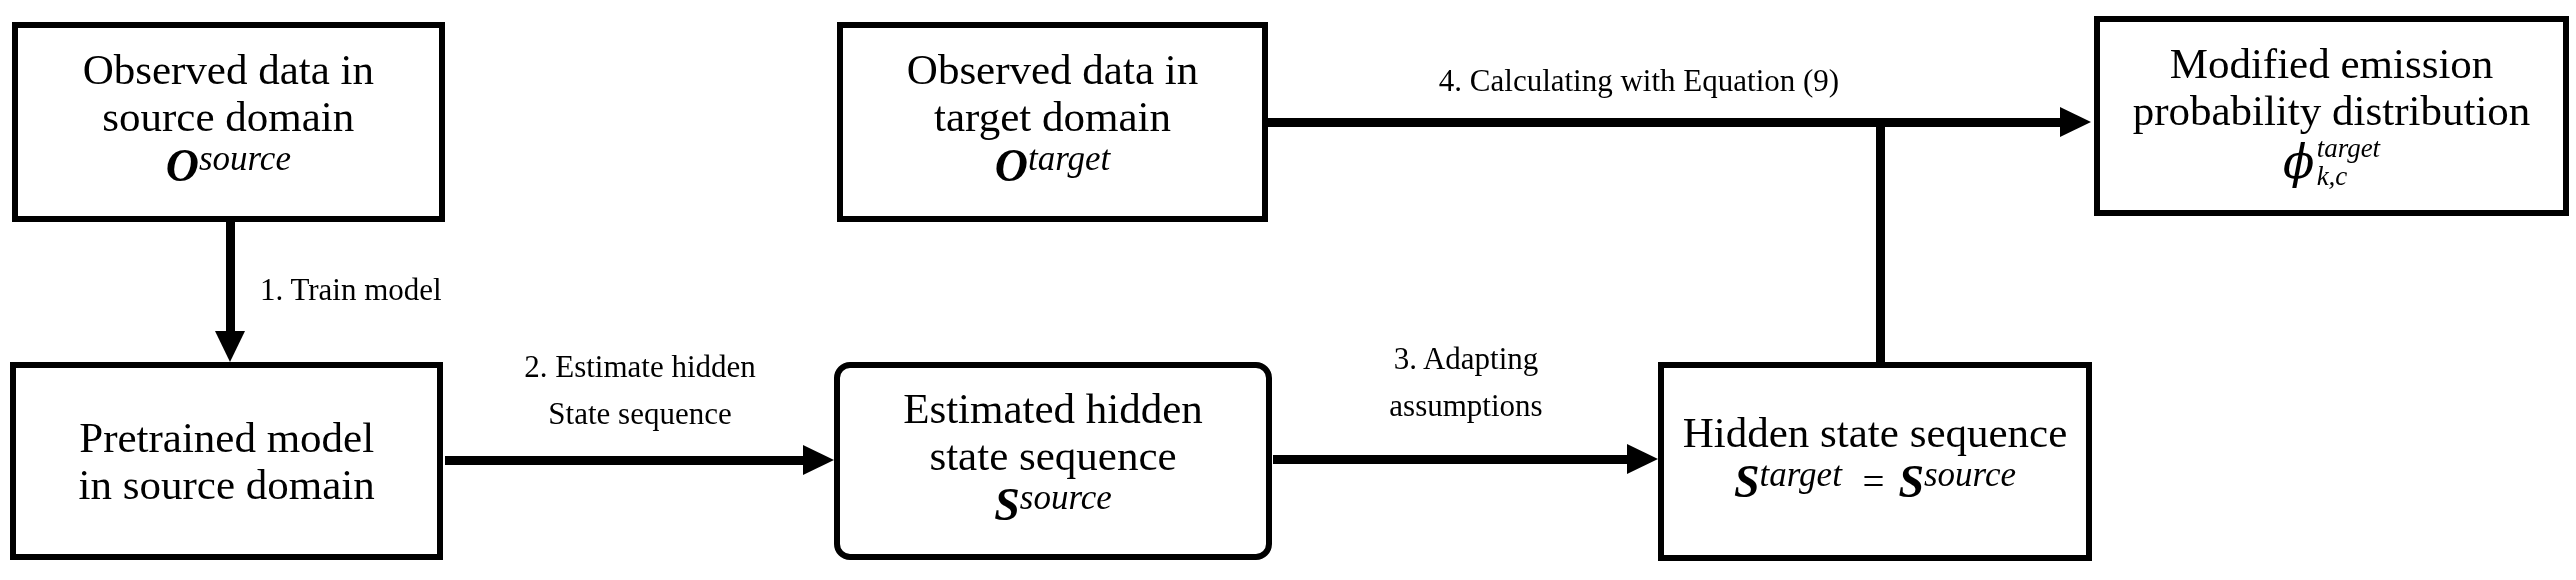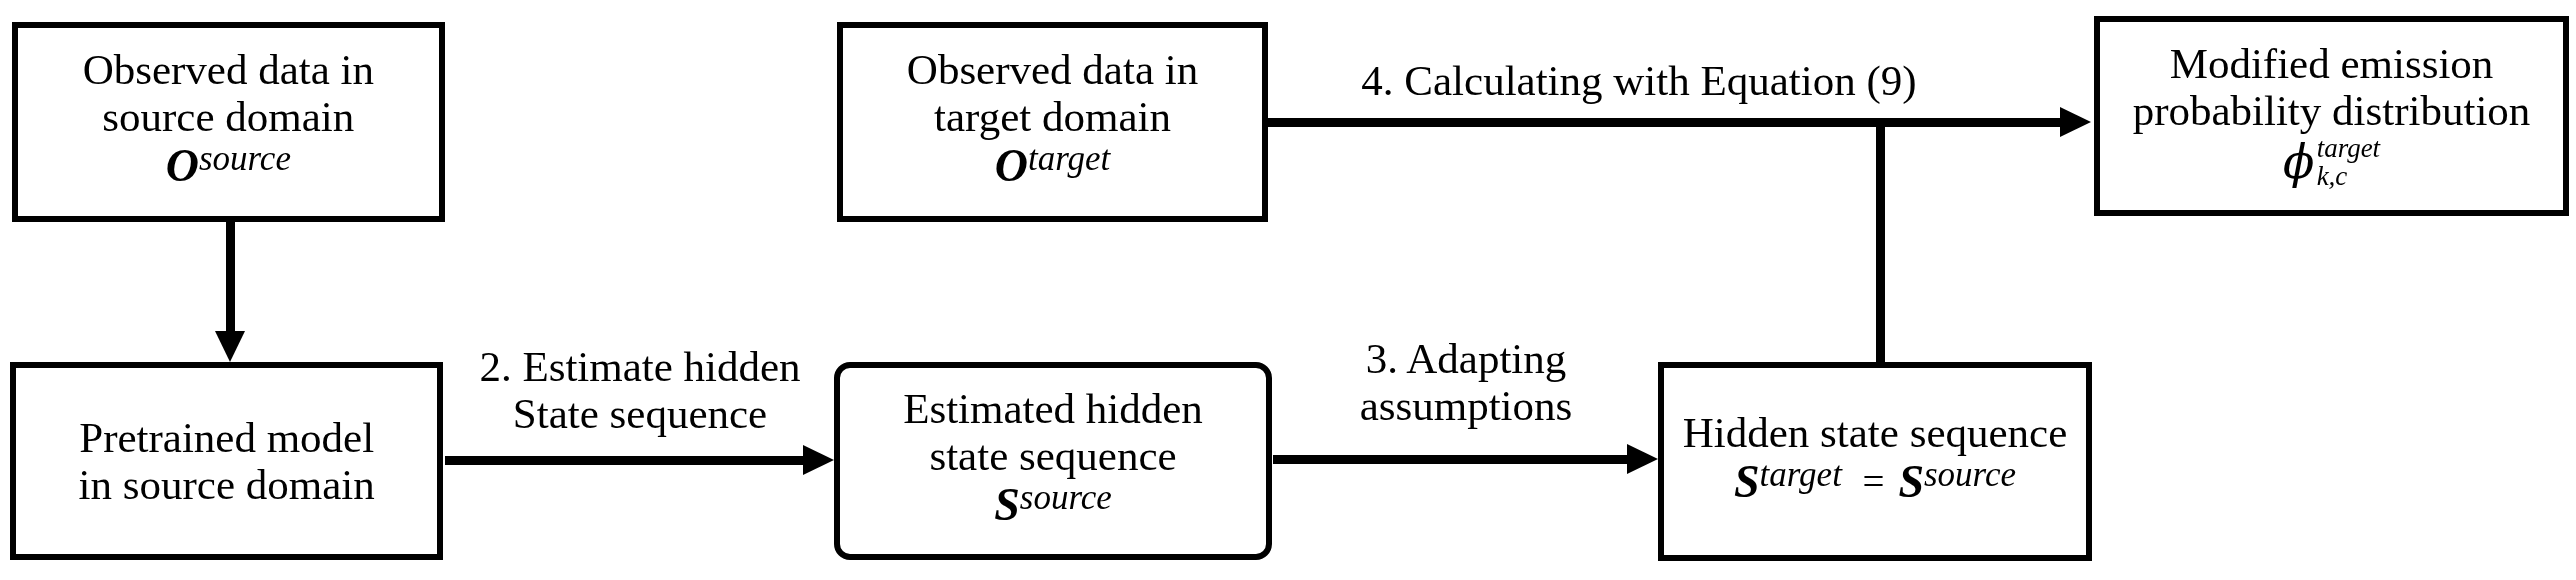--- a/index.html
+++ b/index.html
@@ -101,21 +101,21 @@
   .arrow-head-down {
     position: absolute;
     width: 0; height: 0;
     border-left: 15px solid transparent;
     border-right: 15px solid transparent;
     border-top: 31.5px solid #000000;
   }
 
   .flow-label {
     position: absolute;
-    font-size: 43px;
+    font-size: 31px;
     line-height: 47px;
     color: #000000;
     white-space: nowrap;
   }
   .flow-label.centered {
     text-align: center;
     white-space: normal;
   }
 </style>
 </head>
@@ -173,20 +173,21 @@
       <span class="mvar">S</span>
         <span class="msup">target</span>
         <span class="eq">=</span>
         <span class="mvar">S</span>
         <span class="msup">source</span>
     </div>
   </div>
 
   <div class="arrow-shaft-v" style="left:226px; top:222px; height:110px;"></div>
   <div class="arrow-head-down" style="left:215px; top:331px;"></div>
+  <div class="flow-label" style="left:260px; top:266px;">1. Train model</div>
 
   <div class="arrow-shaft-h" style="left:445px; top:456px; width:360px;"></div>
   <div class="arrow-head-right" style="left:803px; top:445px;"></div>
   <div class="flow-label centered" style="left:445px; top:343px; width:390px;">
     <div>2. Estimate hidden</div>
     <div>State sequence</div>
   </div>
 
   <div class="arrow-shaft-h" style="left:1273px; top:455px; width:354px;"></div>
   <div class="arrow-head-right" style="left:1627px; top:444px;"></div>

